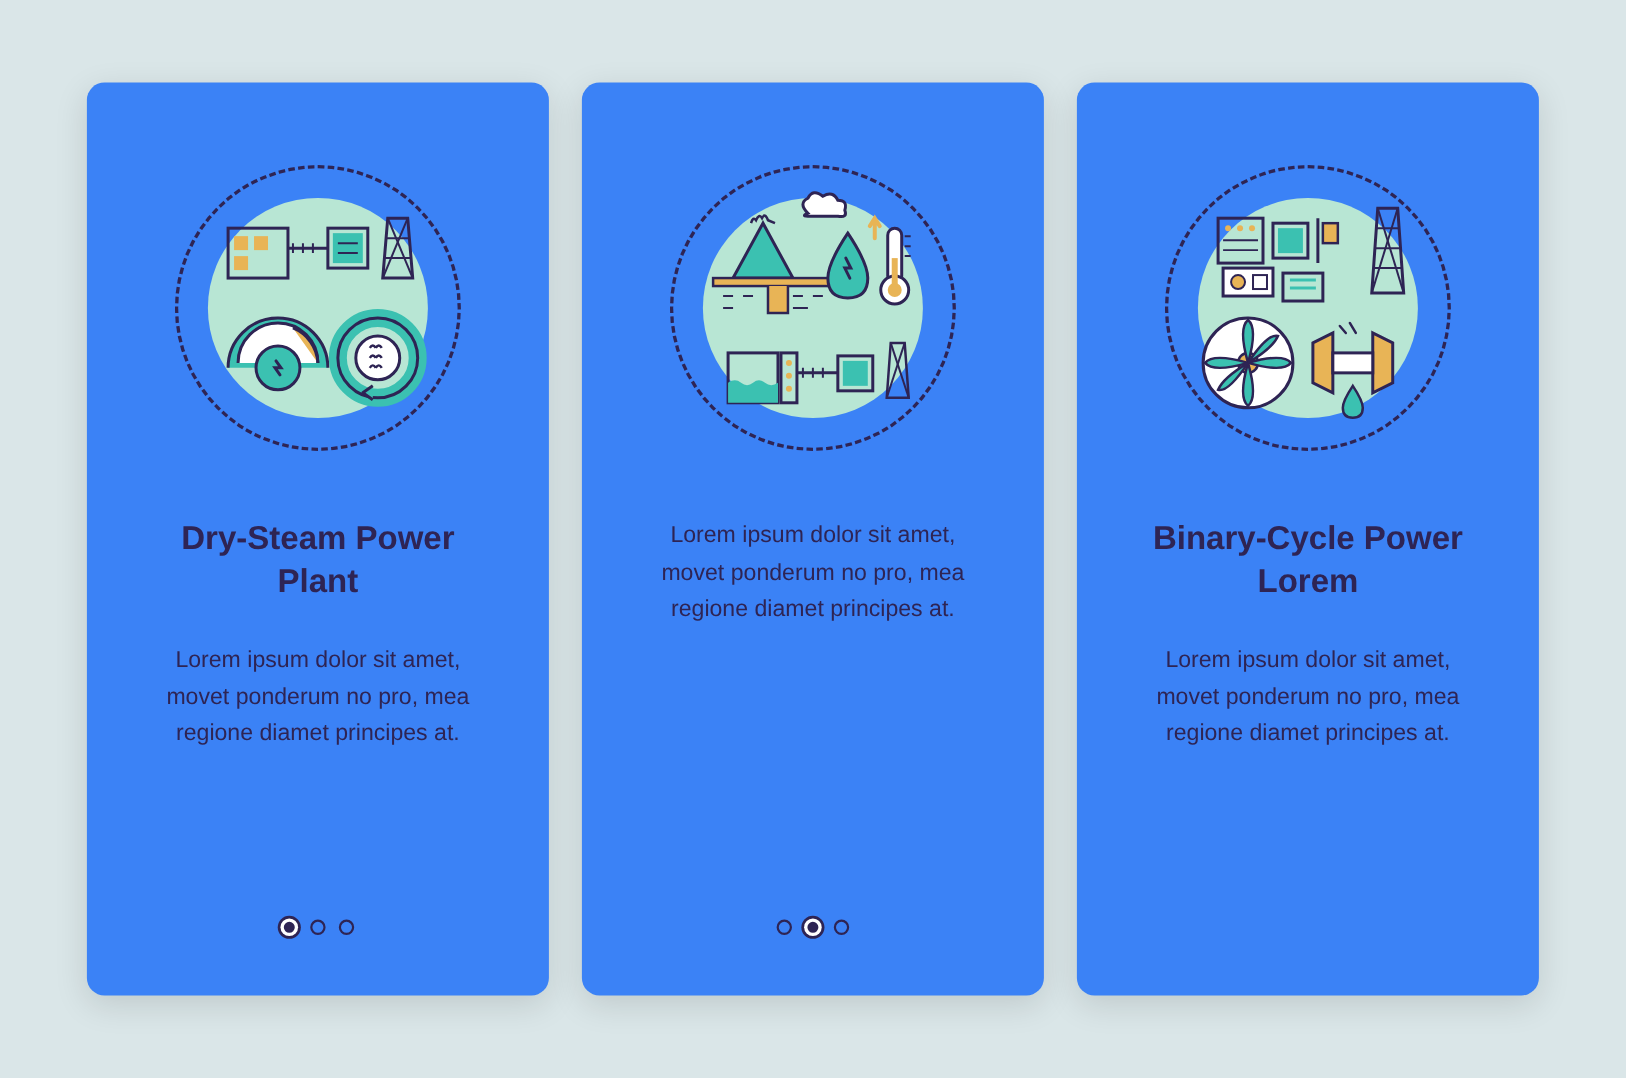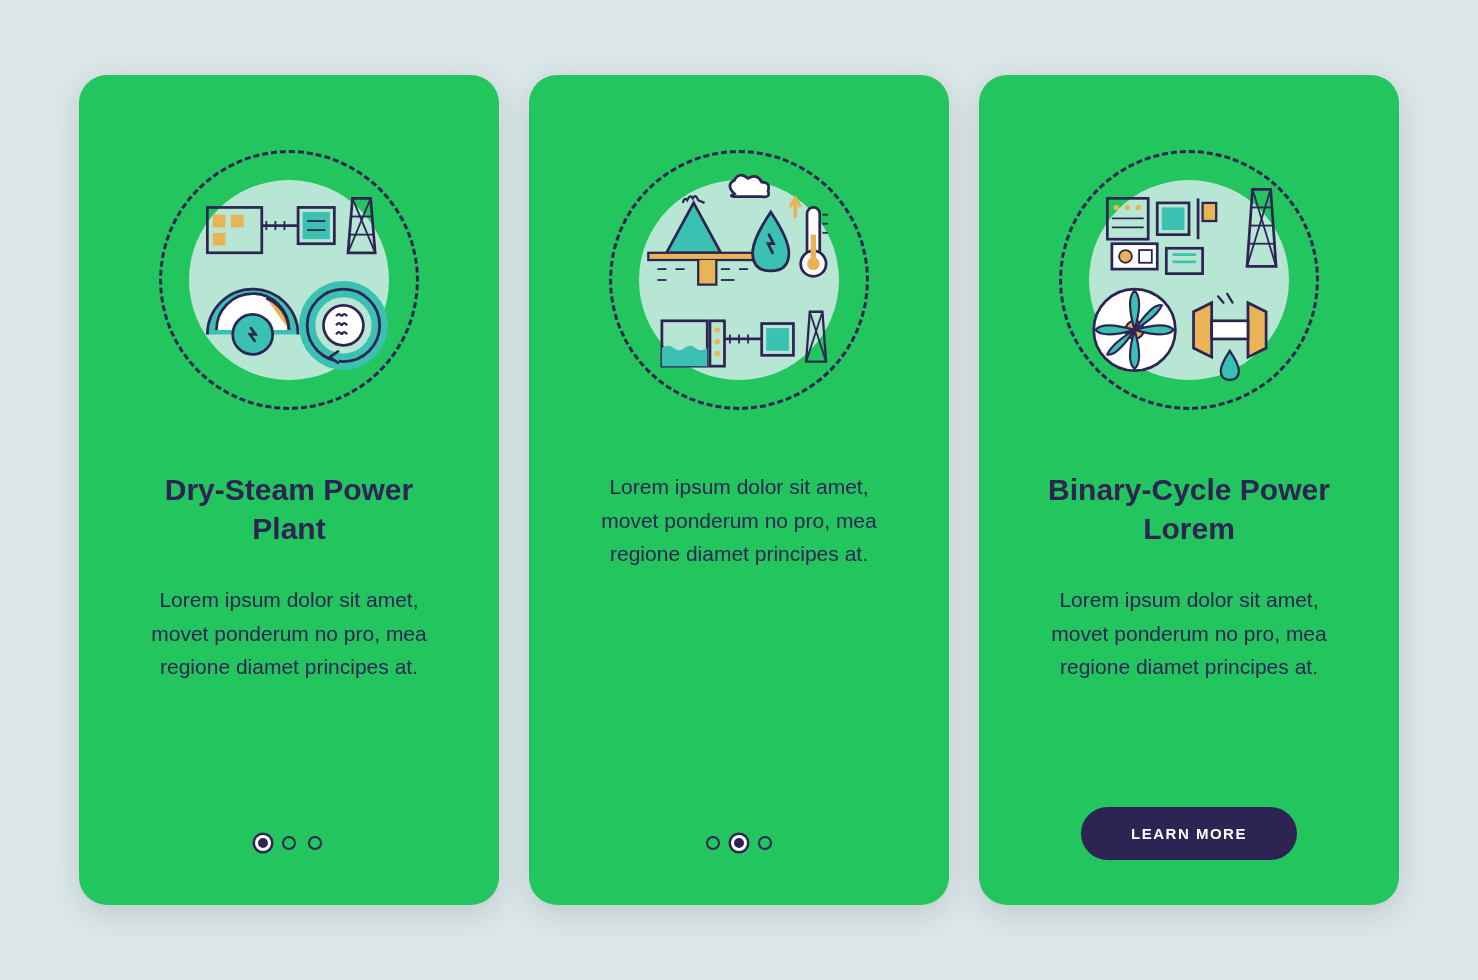--- a/index.html
+++ b/index.html
@@ -20,22 +20,22 @@
     
     .cards-container {
       display: flex;
       gap: 30px;
       padding: 40px;
     }
     
     .card {
       width: 420px;
       height: 830px;
-      background: #22c55e;
-      border-radius: 28px;
+      background: #3b82f6;
+      border-radius: 16px;
       box-shadow: 0 8px 30px rgba(0, 0, 0, 0.12);
       padding: 50px 35px 45px;
       display: flex;
       flex-direction: column;
       align-items: center;
       position: relative;
     }
     
     .illustration-area {
       height: 310px;
@@ -285,16 +285,15 @@
           <path d="M172,158 L178,165 M182,155 L188,165" stroke="#2e2454" stroke-width="2.5" stroke-linecap="round"></path>
           <path d="M225,175 L205,165 L205,225 L225,215 Z" fill="#e8b456" stroke="#2e2454" stroke-width="3"></path>
           <rect x="165" y="185" width="40" height="20" fill="#ffffff" stroke="#2e2454" stroke-width="3"></rect>
 
           <path d="M185,218 Q175,233 175,240 Q175,250 185,250 Q195,250 195,240 Q195,233 185,218 Z" fill="#3bc1b1" stroke="#2e2454" stroke-width="2.5"></path>
         </svg>
       </div>
     </div>
     <h2 class="card-title">Binary-Cycle Power Lorem</h2>
     <p class="card-description">Lorem ipsum dolor sit amet, movet ponderum no pro, mea regione diamet principes at.</p>
-    <button class="learn-more-btn">LEARN MORE</button>
   </div>
 
 </div>
 
 </body></html>

